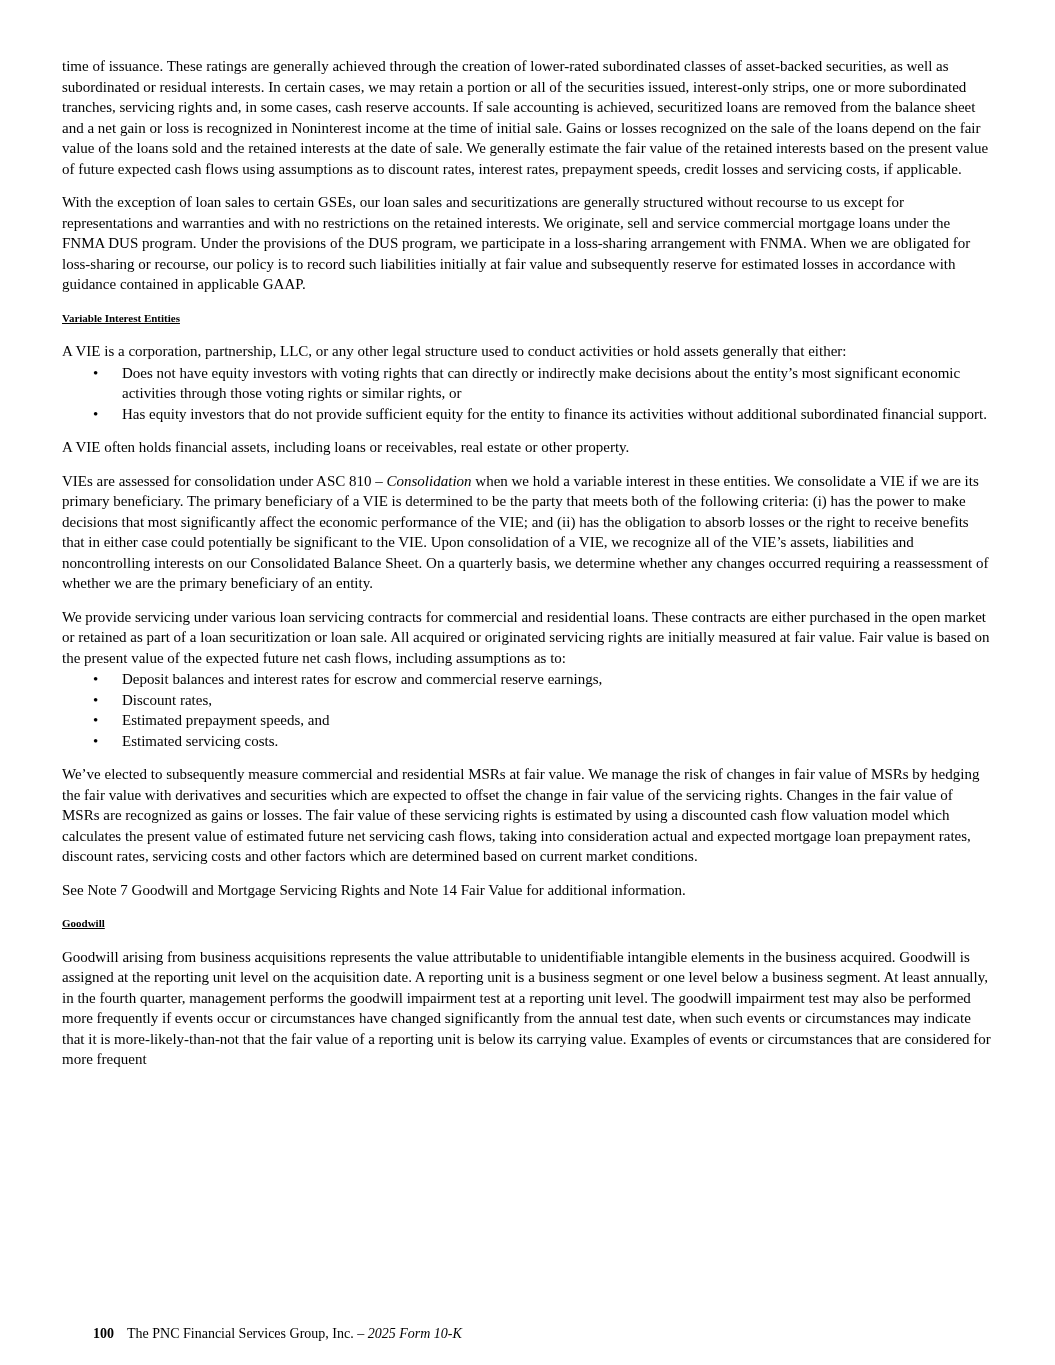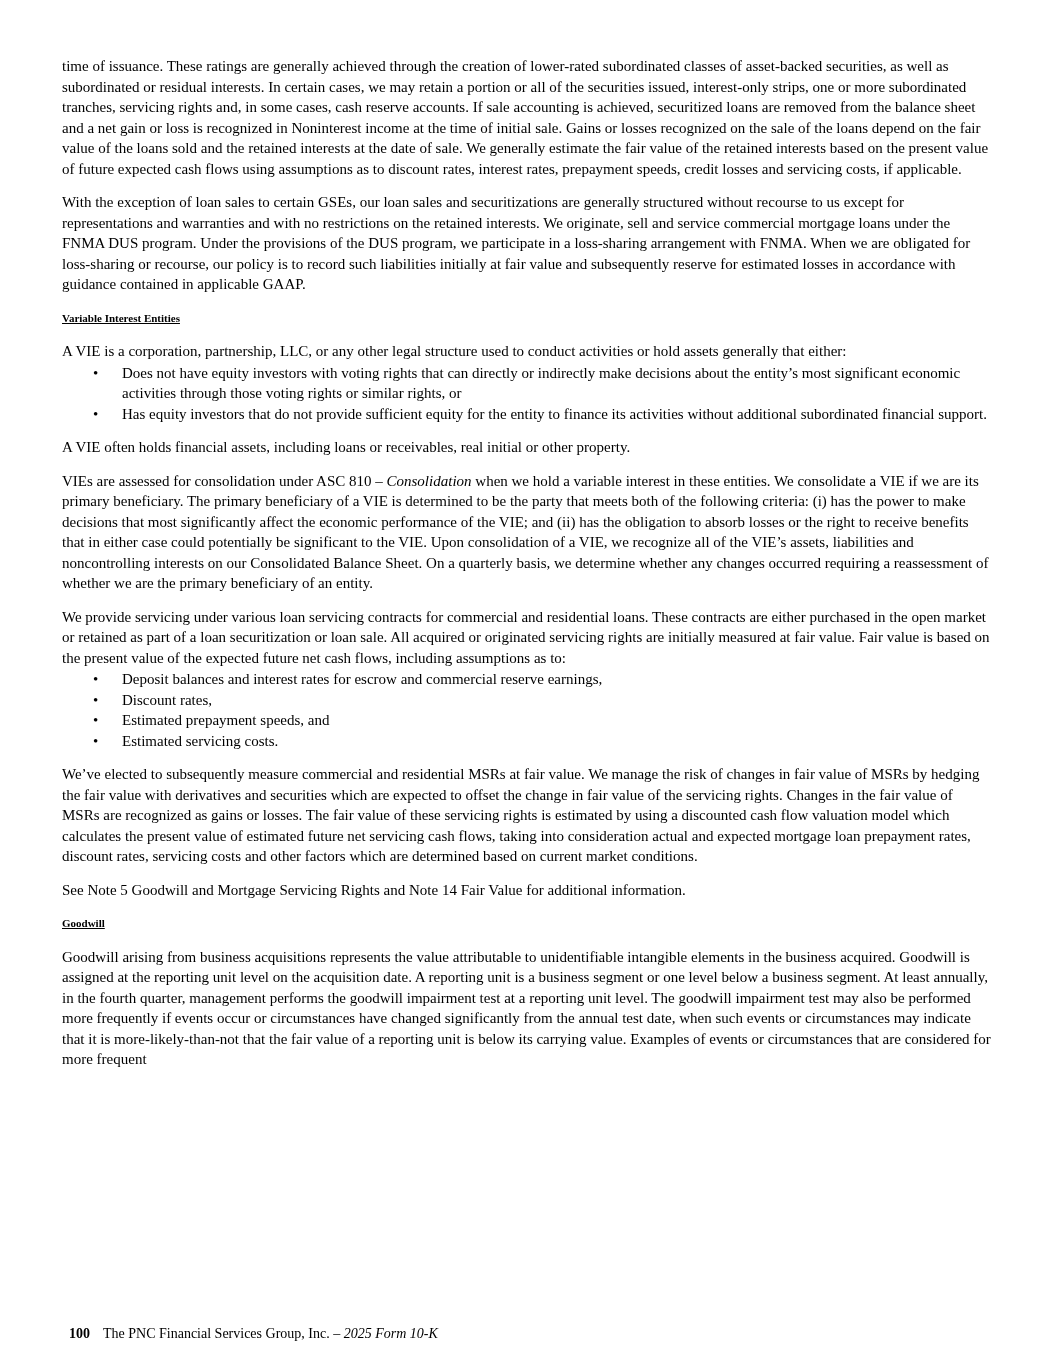--- a/index.html
+++ b/index.html
@@ -40,21 +40,21 @@
     line-height: 20.5px;
     padding-left: 31px;
   }
   .bullet-marker {
     width: 29px;
     flex-shrink: 0;
   }
   .bullet-text { flex: 1; }
   .footer {
     position: absolute;
-    left: 69px;
+    left: 93px;
     bottom: 22px;
     font-size: 14px;
     line-height: 18px;
   }
   .footer .page-num {
     font-weight: bold;
     margin-right: 13px;
   }
   .italic { font-style: italic; }
 </style>
@@ -75,21 +75,21 @@
     <div class="bullet-item">
       <span class="bullet-marker">•</span>
       <span class="bullet-text">Does not have equity investors with voting rights that can directly or indirectly make decisions about the entity’s most significant economic activities through those voting rights or similar rights, or</span>
     </div>
     <div class="bullet-item">
       <span class="bullet-marker">•</span>
       <span class="bullet-text">Has equity investors that do not provide sufficient equity for the entity to finance its activities without additional subordinated financial support.</span>
     </div>
   </div>
 
-  <p class="para">A VIE often holds financial assets, including loans or receivables, real initial or other property.</p>
+  <p class="para">A VIE often holds financial assets, including loans or receivables, real estate or other property.</p>
 
   <p class="para"><span>VIEs are assessed for consolidation under ASC 810 – </span><em class="italic">Consolidation</em><span> when we hold a variable interest in these entities. We consolidate a VIE if we are its primary beneficiary. The primary beneficiary of a VIE is determined to be the party that meets both of the following criteria: (i) has the power to make decisions that most significantly affect the economic performance of the VIE; and (ii) has the obligation to absorb losses or the right to receive benefits that in either case could potentially be significant to the VIE. Upon consolidation of a VIE, we recognize all of the VIE’s assets, liabilities and noncontrolling interests on our Consolidated Balance Sheet. On a quarterly basis, we determine whether any changes occurred requiring a reassessment of whether we are the primary beneficiary of an entity.</span></p>
 
 
 
   <p class="para tight">We provide servicing under various loan servicing contracts for commercial and residential loans. These contracts are either purchased in the open market or retained as part of a loan securitization or loan sale. All acquired or originated servicing rights are initially measured at fair value. Fair value is based on the present value of the expected future net cash flows, including assumptions as to:</p>
 
   <div class="bullet-list">
     <div class="bullet-item">
       <span class="bullet-marker">•</span>
@@ -104,21 +104,21 @@
       <span class="bullet-text">Estimated prepayment speeds, and</span>
     </div>
     <div class="bullet-item">
       <span class="bullet-marker">•</span>
       <span class="bullet-text">Estimated servicing costs.</span>
     </div>
   </div>
 
   <p class="para">We’ve elected to subsequently measure commercial and residential MSRs at fair value. We manage the risk of changes in fair value of MSRs by hedging the fair value with derivatives and securities which are expected to offset the change in fair value of the servicing rights. Changes in the fair value of MSRs are recognized as gains or losses. The fair value of these servicing rights is estimated by using a discounted cash flow valuation model which calculates the present value of estimated future net servicing cash flows, taking into consideration actual and expected mortgage loan prepayment rates, discount rates, servicing costs and other factors which are determined based on current market conditions.</p>
 
-  <p class="para">See Note 5 Goodwill and Mortgage Servicing Rights and Note 14 Fair Value for additional information.</p>
+  <p class="para">See Note 7 Goodwill and Mortgage Servicing Rights and Note 14 Fair Value for additional information.</p>
 
   <div class="heading">Goodwill</div>
 
   <p class="para">Goodwill arising from business acquisitions represents the value attributable to unidentifiable intangible elements in the business acquired. Goodwill is assigned at the reporting unit level on the acquisition date. A reporting unit is a business segment or one level below a business segment. At least annually, in the fourth quarter, management performs the goodwill impairment test at a reporting unit level. The goodwill impairment test may also be performed more frequently if events occur or circumstances have changed significantly from the annual test date, when such events or circumstances may indicate that it is more-likely-than-not that the fair value of a reporting unit is below its carrying value. Examples of events or circumstances that are considered for more frequent</p>
 
   <div class="footer">
     <span class="page-num">100</span><span>The PNC Financial Services Group, Inc. – </span><span class="italic">2025 Form 10-K</span>
   </div>
 
 </div>

